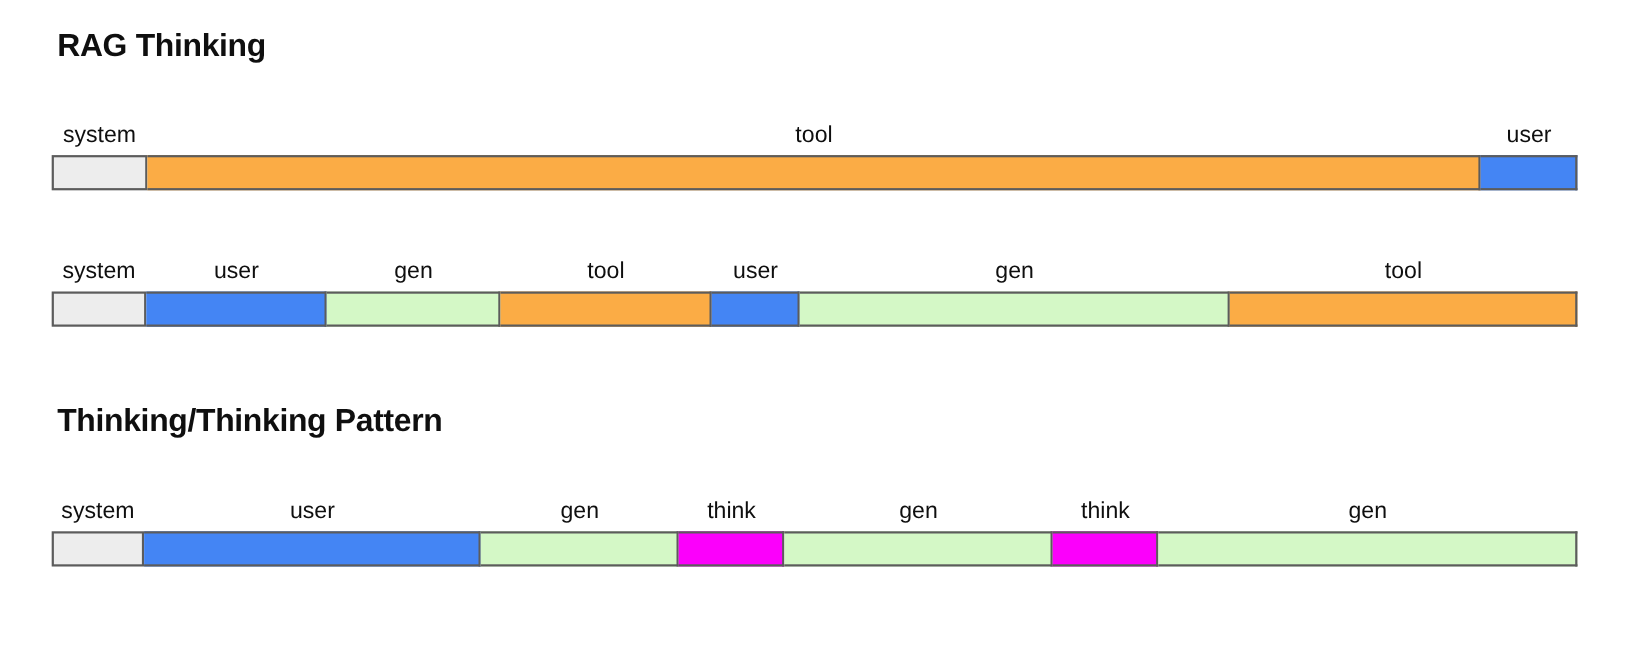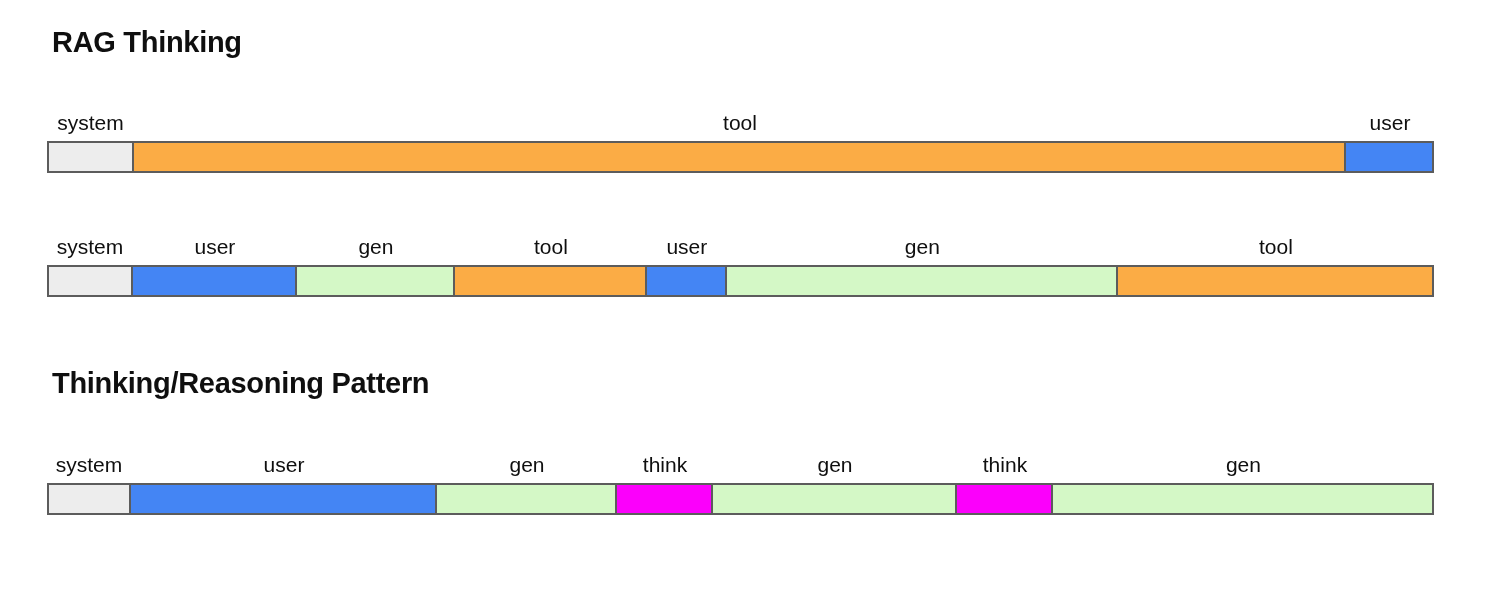--- a/index.html
+++ b/index.html
@@ -107,21 +107,21 @@
           <div class="seg-block" style="background: rgb(212, 248, 198); border-color: rgb(92, 92, 92);"></div>
         </div>
         <div class="segment" style="flex: 0 0 22.79%;">
           <div class="seg-label">tool</div>
           <div class="seg-block" style="background: rgb(251, 172, 69); border-color: rgb(92, 92, 92);"></div>
         </div>
       </div>
   </section>
 
   <section class="pattern pattern--3">
-    <h2 class="pattern-title">Thinking/Reasoning Pattern</h2>
+    <h2 class="pattern-title">Thinking/Thinking Pattern</h2>
     <div class="bar">
         <div class="segment" style="flex: 0 0 6.06%;">
           <div class="seg-label">system</div>
           <div class="seg-block" style="background: rgb(237, 237, 237); border-color: rgb(92, 92, 92);"></div>
         </div>
         <div class="segment" style="flex: 0 0 22.06%;">
           <div class="seg-label">user</div>
           <div class="seg-block" style="background: rgb(68, 133, 244); border-color: rgb(92, 92, 92);"></div>
         </div>
         <div class="segment" style="flex: 0 0 12.98%;">

